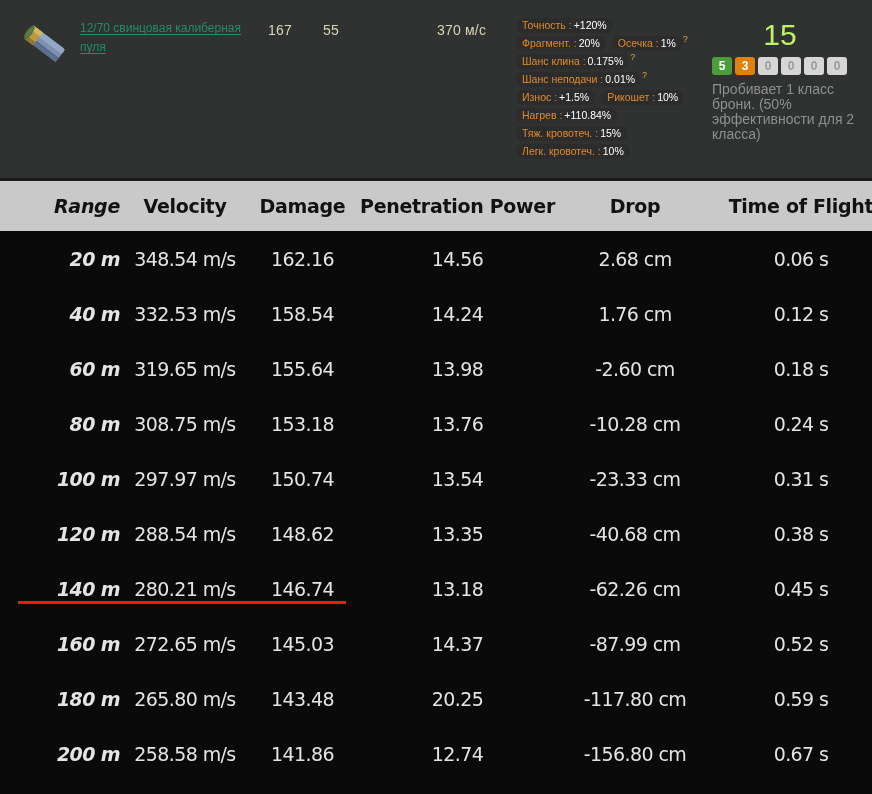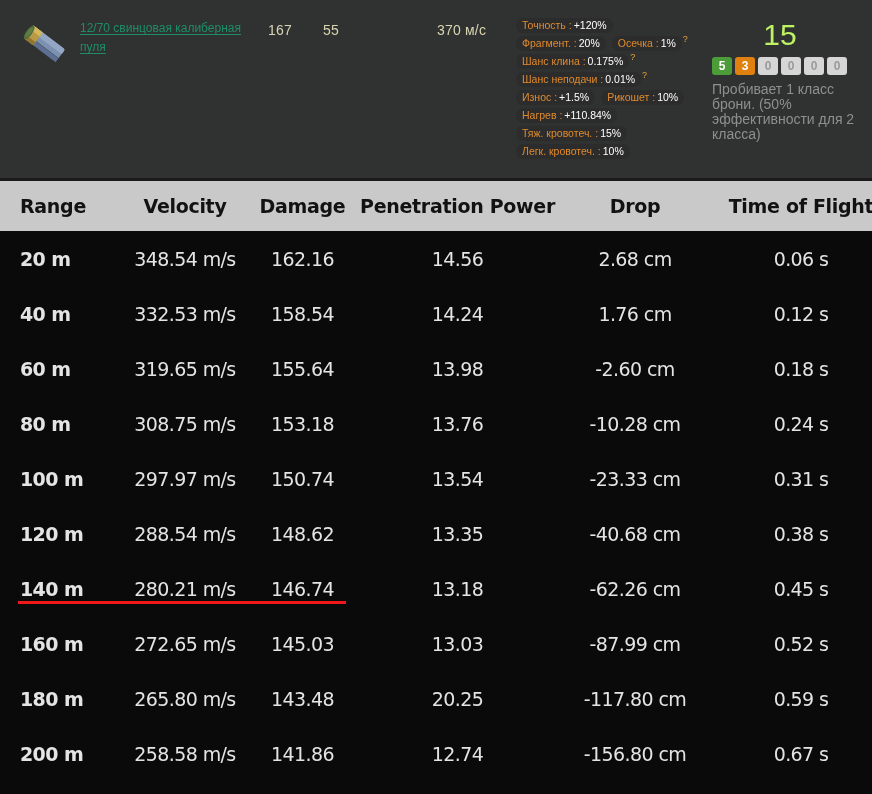--- a/index.html
+++ b/index.html
@@ -173,23 +173,24 @@
     height: 55px;
     padding: 0;
     font-size: 19px;
     color: #e4e4e4;
     font-family: "DejaVu Sans", sans-serif;
     letter-spacing: -0.6px;
     background: #0a0a0a;
     vertical-align: middle;
   }
   td.c-range, th.c-range {
-    text-align: left;
+    text-align: right;
     padding-left: 20px !important;
     width: 100px;
+    font-style: italic;
   }
   td.c-range {
     font-weight: bold;
     color: #ffffff;
   }
   th.c-vel, td.c-vel   { width: 130px; text-align: center; }
   th.c-dmg, td.c-dmg   { width: 105px; text-align: center; }
   th.c-pen, td.c-pen   { width: 205px; text-align: center; }
   th.c-drop, td.c-drop { width: 150px; text-align: center; }
   th.c-tof, td.c-tof   { width: 182px; text-align: center; }
@@ -388,21 +389,21 @@
           <td class="c-vel">280.21 m/s</td>
           <td class="c-dmg">146.74</td>
           <td class="c-pen">13.18</td>
           <td class="c-drop">-62.26 cm</td>
           <td class="c-tof">0.45 s</td>
         </tr>
         <tr>
           <td class="c-range">160 m</td>
           <td class="c-vel">272.65 m/s</td>
           <td class="c-dmg">145.03</td>
-          <td class="c-pen">13.03</td>
+          <td class="c-pen">14.37</td>
           <td class="c-drop">-87.99 cm</td>
           <td class="c-tof">0.52 s</td>
         </tr>
         <tr>
           <td class="c-range">180 m</td>
           <td class="c-vel">265.80 m/s</td>
           <td class="c-dmg">143.48</td>
           <td class="c-pen">20.25</td>
           <td class="c-drop">-117.80 cm</td>
           <td class="c-tof">0.59 s</td>

